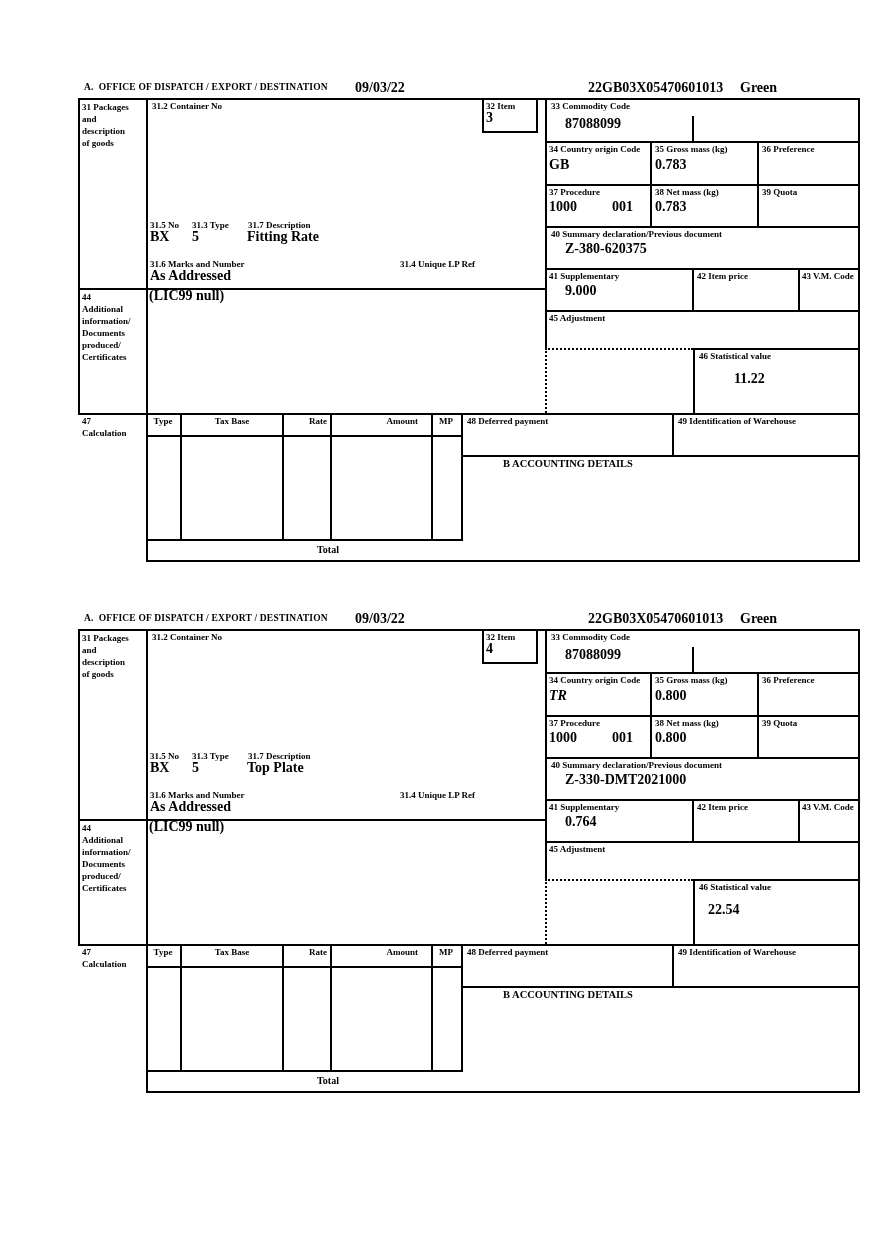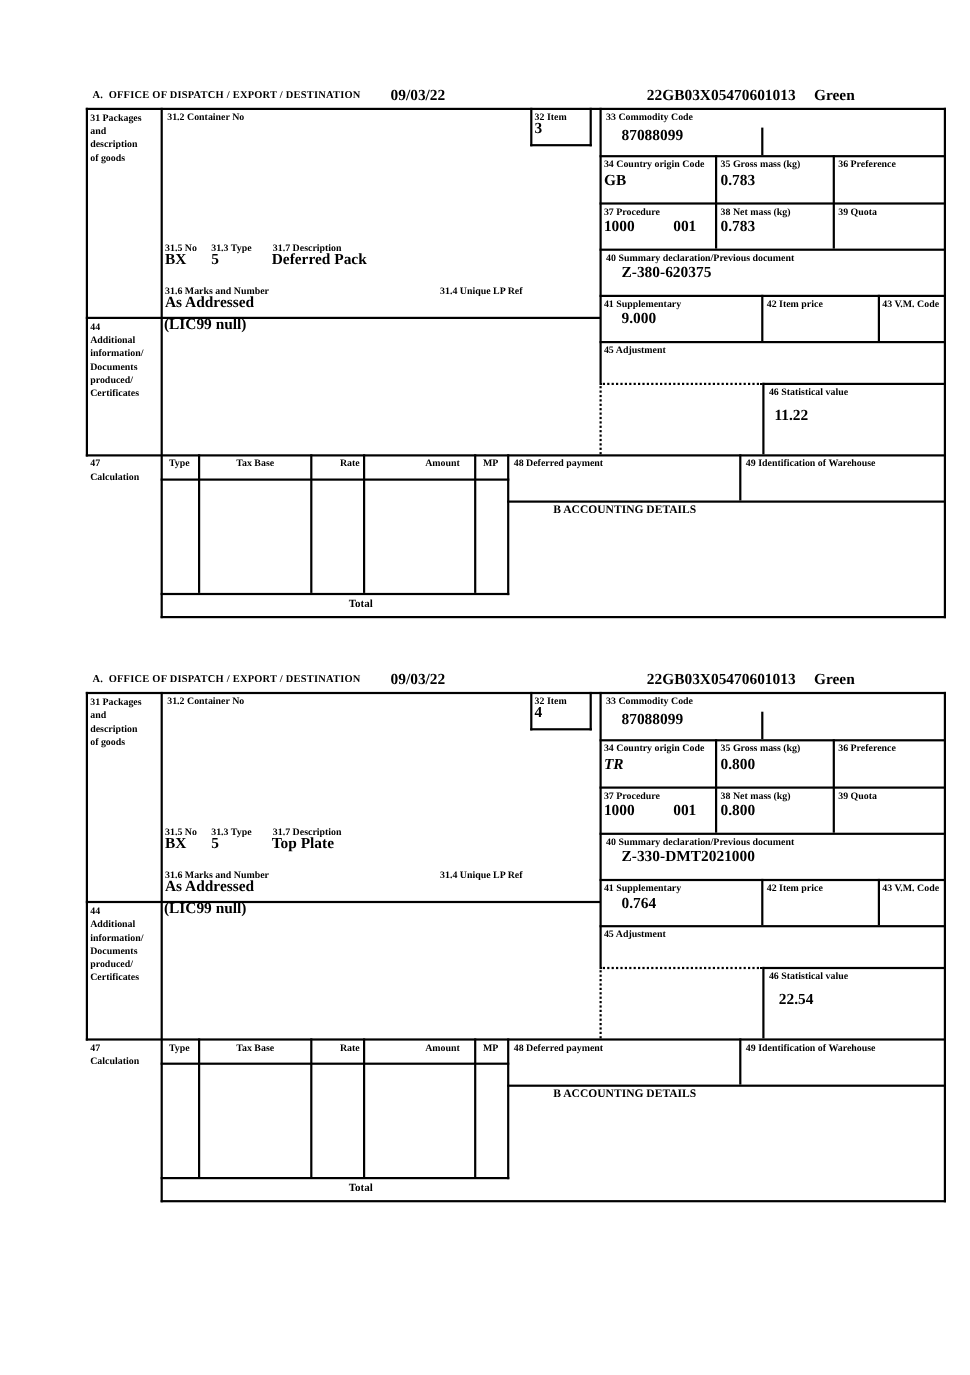--- a/index.html
+++ b/index.html
@@ -76,21 +76,21 @@
     <span class="lbl" style="left:4px;top:272px;">Certificates</span>
     <span class="lbl" style="left:4px;top:336px;">47</span>
     <span class="lbl" style="left:4px;top:348px;">Calculation</span>
 
     <span class="lbl" style="left:74px;top:21px;">31.2 Container No</span>
     <span class="lbl" style="left:72px;top:140px;">31.5 No</span>
     <span class="lbl" style="left:114px;top:140px;">31.3 Type</span>
     <span class="lbl" style="left:170px;top:140px;">31.7 Description</span>
     <span class="val" style="left:72px;top:149px;">BX</span>
     <span class="val" style="left:114px;top:149px;">5</span>
-    <span class="val" style="left:169px;top:149px;">Deferred Pack</span>
+    <span class="val" style="left:169px;top:149px;">Fitting Rate</span>
     <span class="lbl" style="left:72px;top:179px;">31.6 Marks and Number</span>
     <span class="lbl" style="left:322px;top:179px;">31.4 Unique LP Ref</span>
     <span class="val" style="left:72px;top:188px;">As Addressed</span>
     <span class="val" style="left:71px;top:208px;">(LIC99 null)</span>
 
     <span class="lbl" style="left:408px;top:21px;">32 Item</span>
     <span class="val" style="left:408px;top:30px;">3</span>
 
     <span class="lbl" style="left:473px;top:21px;">33 Commodity Code</span>
     <span class="val" style="left:487px;top:36px;">87088099</span>
@@ -112,21 +112,21 @@
     <span class="val" style="left:487px;top:161px;">Z-380-620375</span>
 
     <span class="lbl" style="left:471px;top:191px;">41 Supplementary</span>
     <span class="lbl" style="left:619px;top:191px;">42 Item price</span>
     <span class="lbl" style="left:724px;top:191px;">43 V.M. Code</span>
     <span class="val" style="left:487px;top:203px;">9.000</span>
 
     <span class="lbl" style="left:471px;top:233px;">45 Adjustment</span>
 
     <span class="lbl" style="left:621px;top:271px;">46 Statistical value</span>
-    <span class="val" style="left:626px;top:291px;text-align:center;">11.22</span>
+    <span class="val" style="left:656px;top:291px;text-align:center;">11.22</span>
 
     <span class="colh ctr" style="left:68px;width:34px;">Type</span>
     <span class="colh ctr" style="left:104px;width:100px;">Tax Base</span>
     <span class="colh rgt" style="left:204px;width:45px;">Rate</span>
     <span class="colh rgt" style="left:252px;width:88px;">Amount</span>
     <span class="colh ctr" style="left:353px;width:30px;">MP</span>
 
     <span class="lbl" style="left:389px;top:336px;">48 Deferred payment</span>
     <span class="lbl" style="left:600px;top:336px;">49 Identification of Warehouse</span>
     <span class="lbl big" style="left:389px;top:378px;">B ACCOUNTING DETAILS</span>

